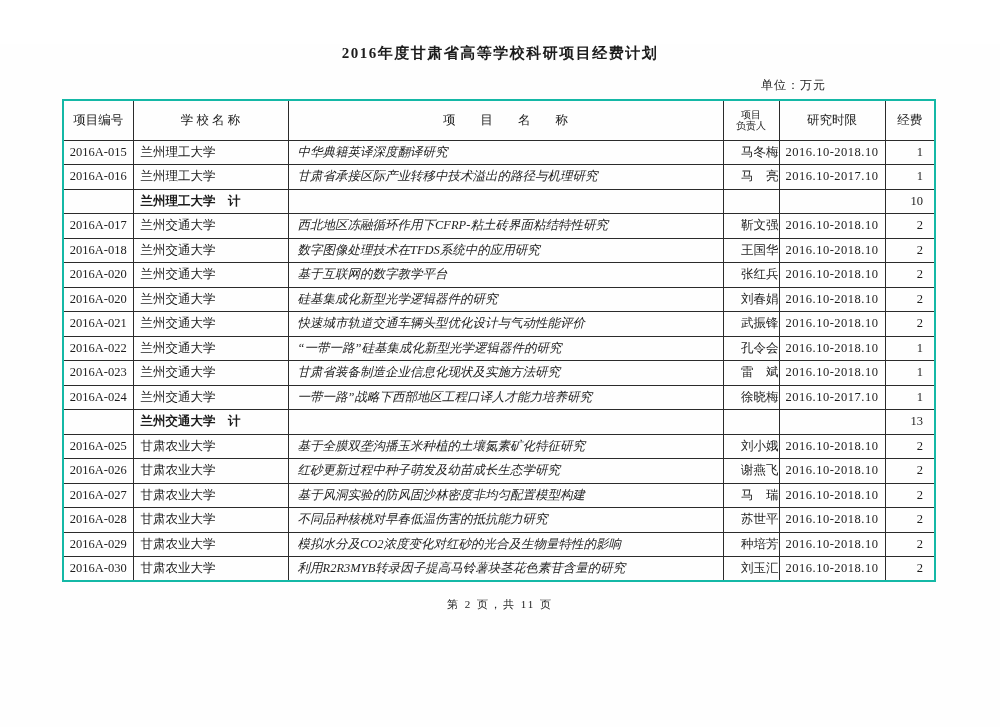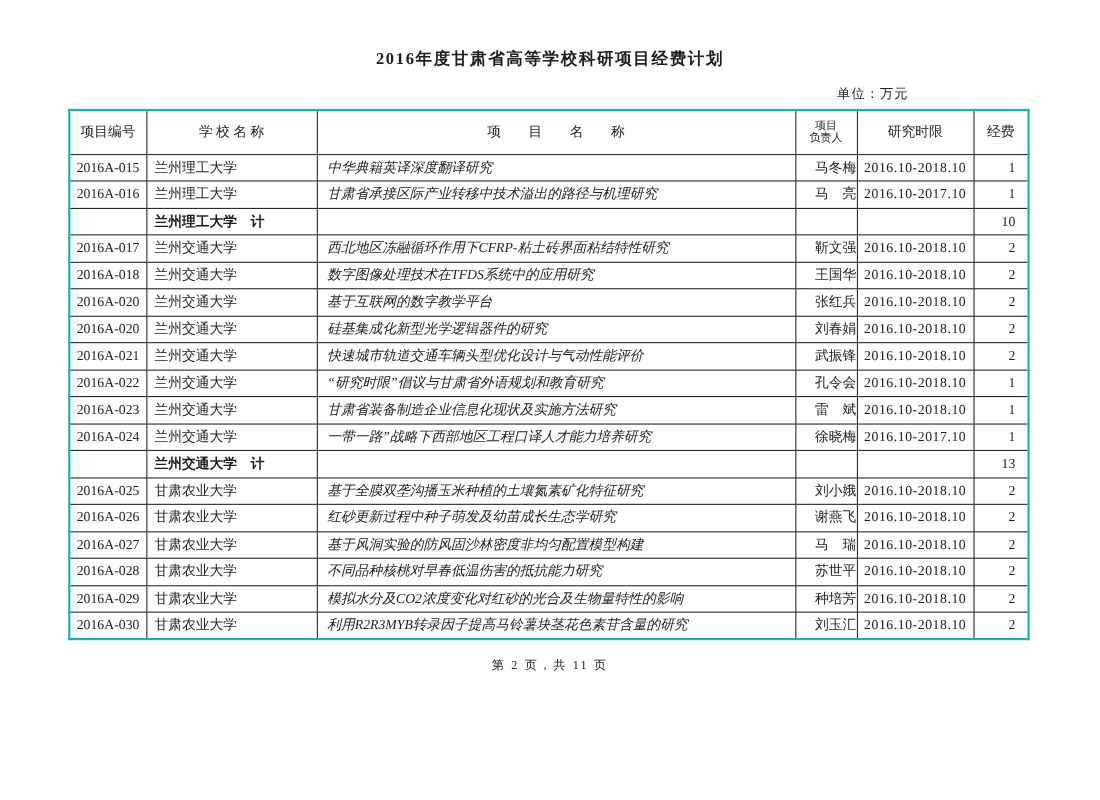--- a/index.html
+++ b/index.html
@@ -154,21 +154,21 @@
             <td class="col-id">2016A-021</td>
             <td class="col-school">兰州交通大学</td>
             <td class="col-project">快速城市轨道交通车辆头型优化设计与气动性能评价</td>
             <td class="col-leader">武振锋</td>
             <td class="col-period">2016.10-2018.10</td>
             <td class="col-fund">2</td>
           </tr>
           <tr>
             <td class="col-id">2016A-022</td>
             <td class="col-school">兰州交通大学</td>
-            <td class="col-project">“研究时限”倡议与甘肃省外语规划和教育研究</td>
+            <td class="col-project">“一带一路”硅基集成化新型光学逻辑器件的研究</td>
             <td class="col-leader">孔令会</td>
             <td class="col-period">2016.10-2018.10</td>
             <td class="col-fund">1</td>
           </tr>
           <tr>
             <td class="col-id">2016A-023</td>
             <td class="col-school">兰州交通大学</td>
             <td class="col-project">甘肃省装备制造企业信息化现状及实施方法研究</td>
             <td class="col-leader">雷　斌</td>
             <td class="col-period">2016.10-2018.10</td>

